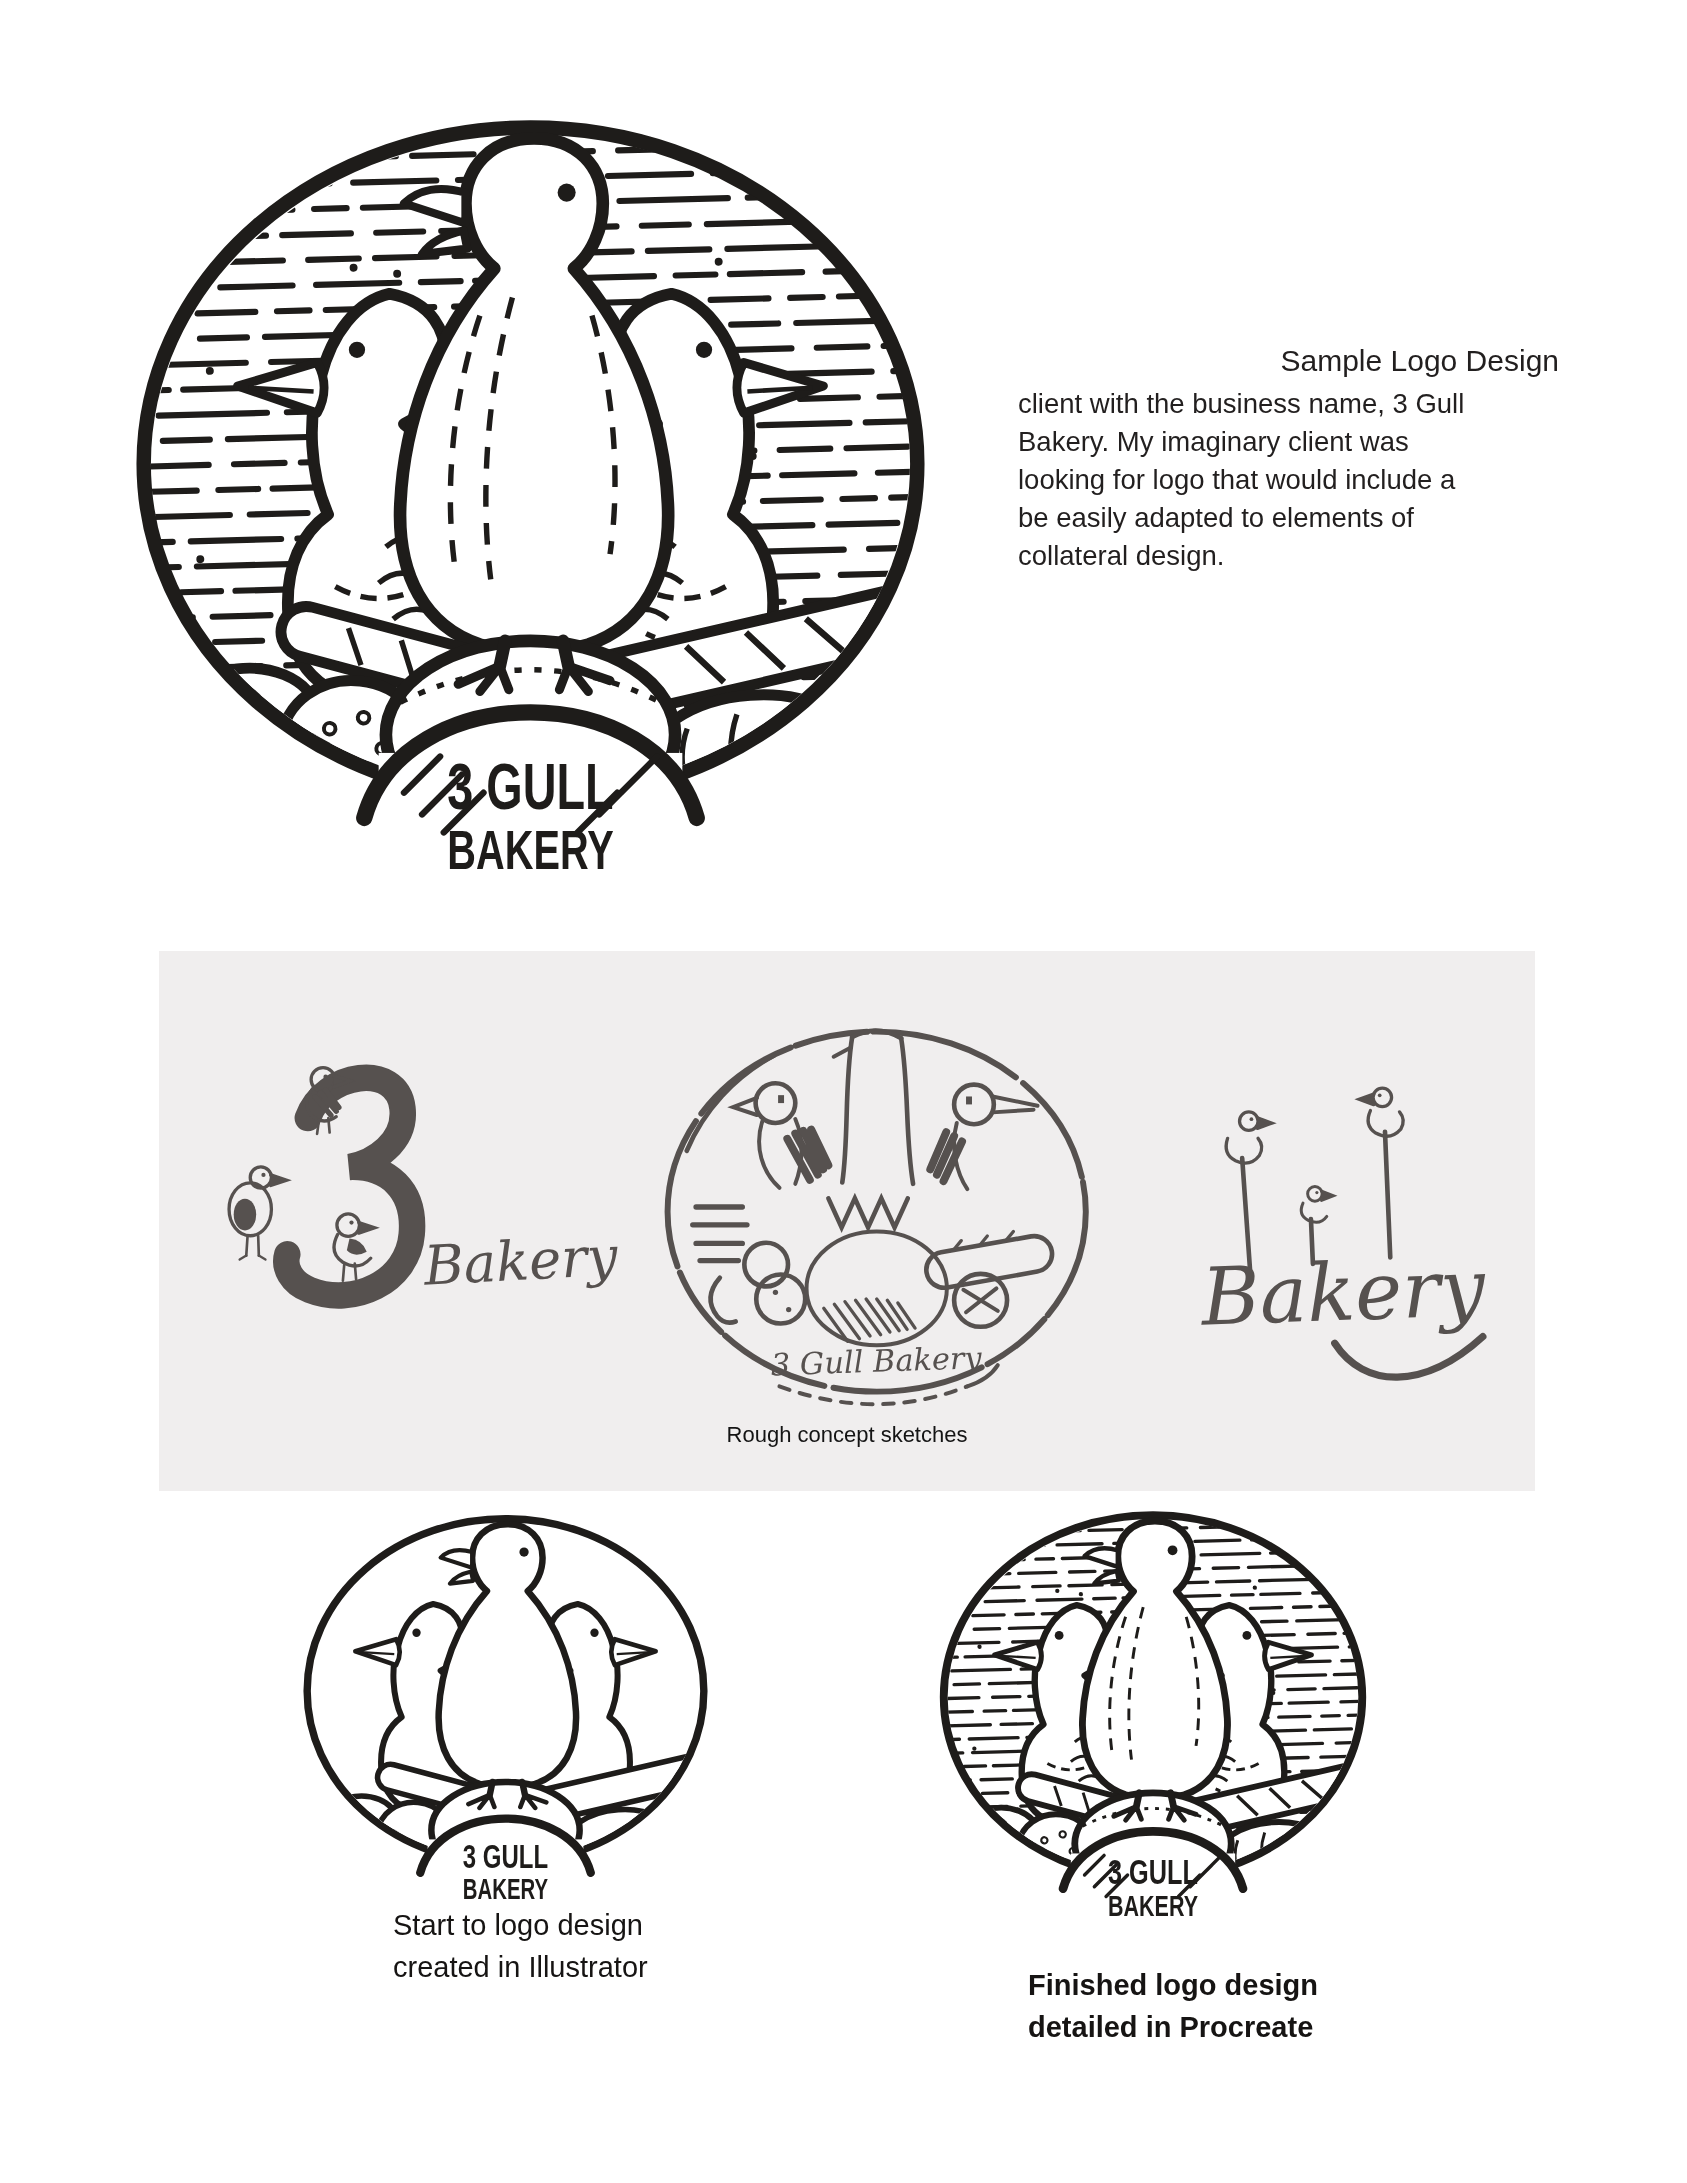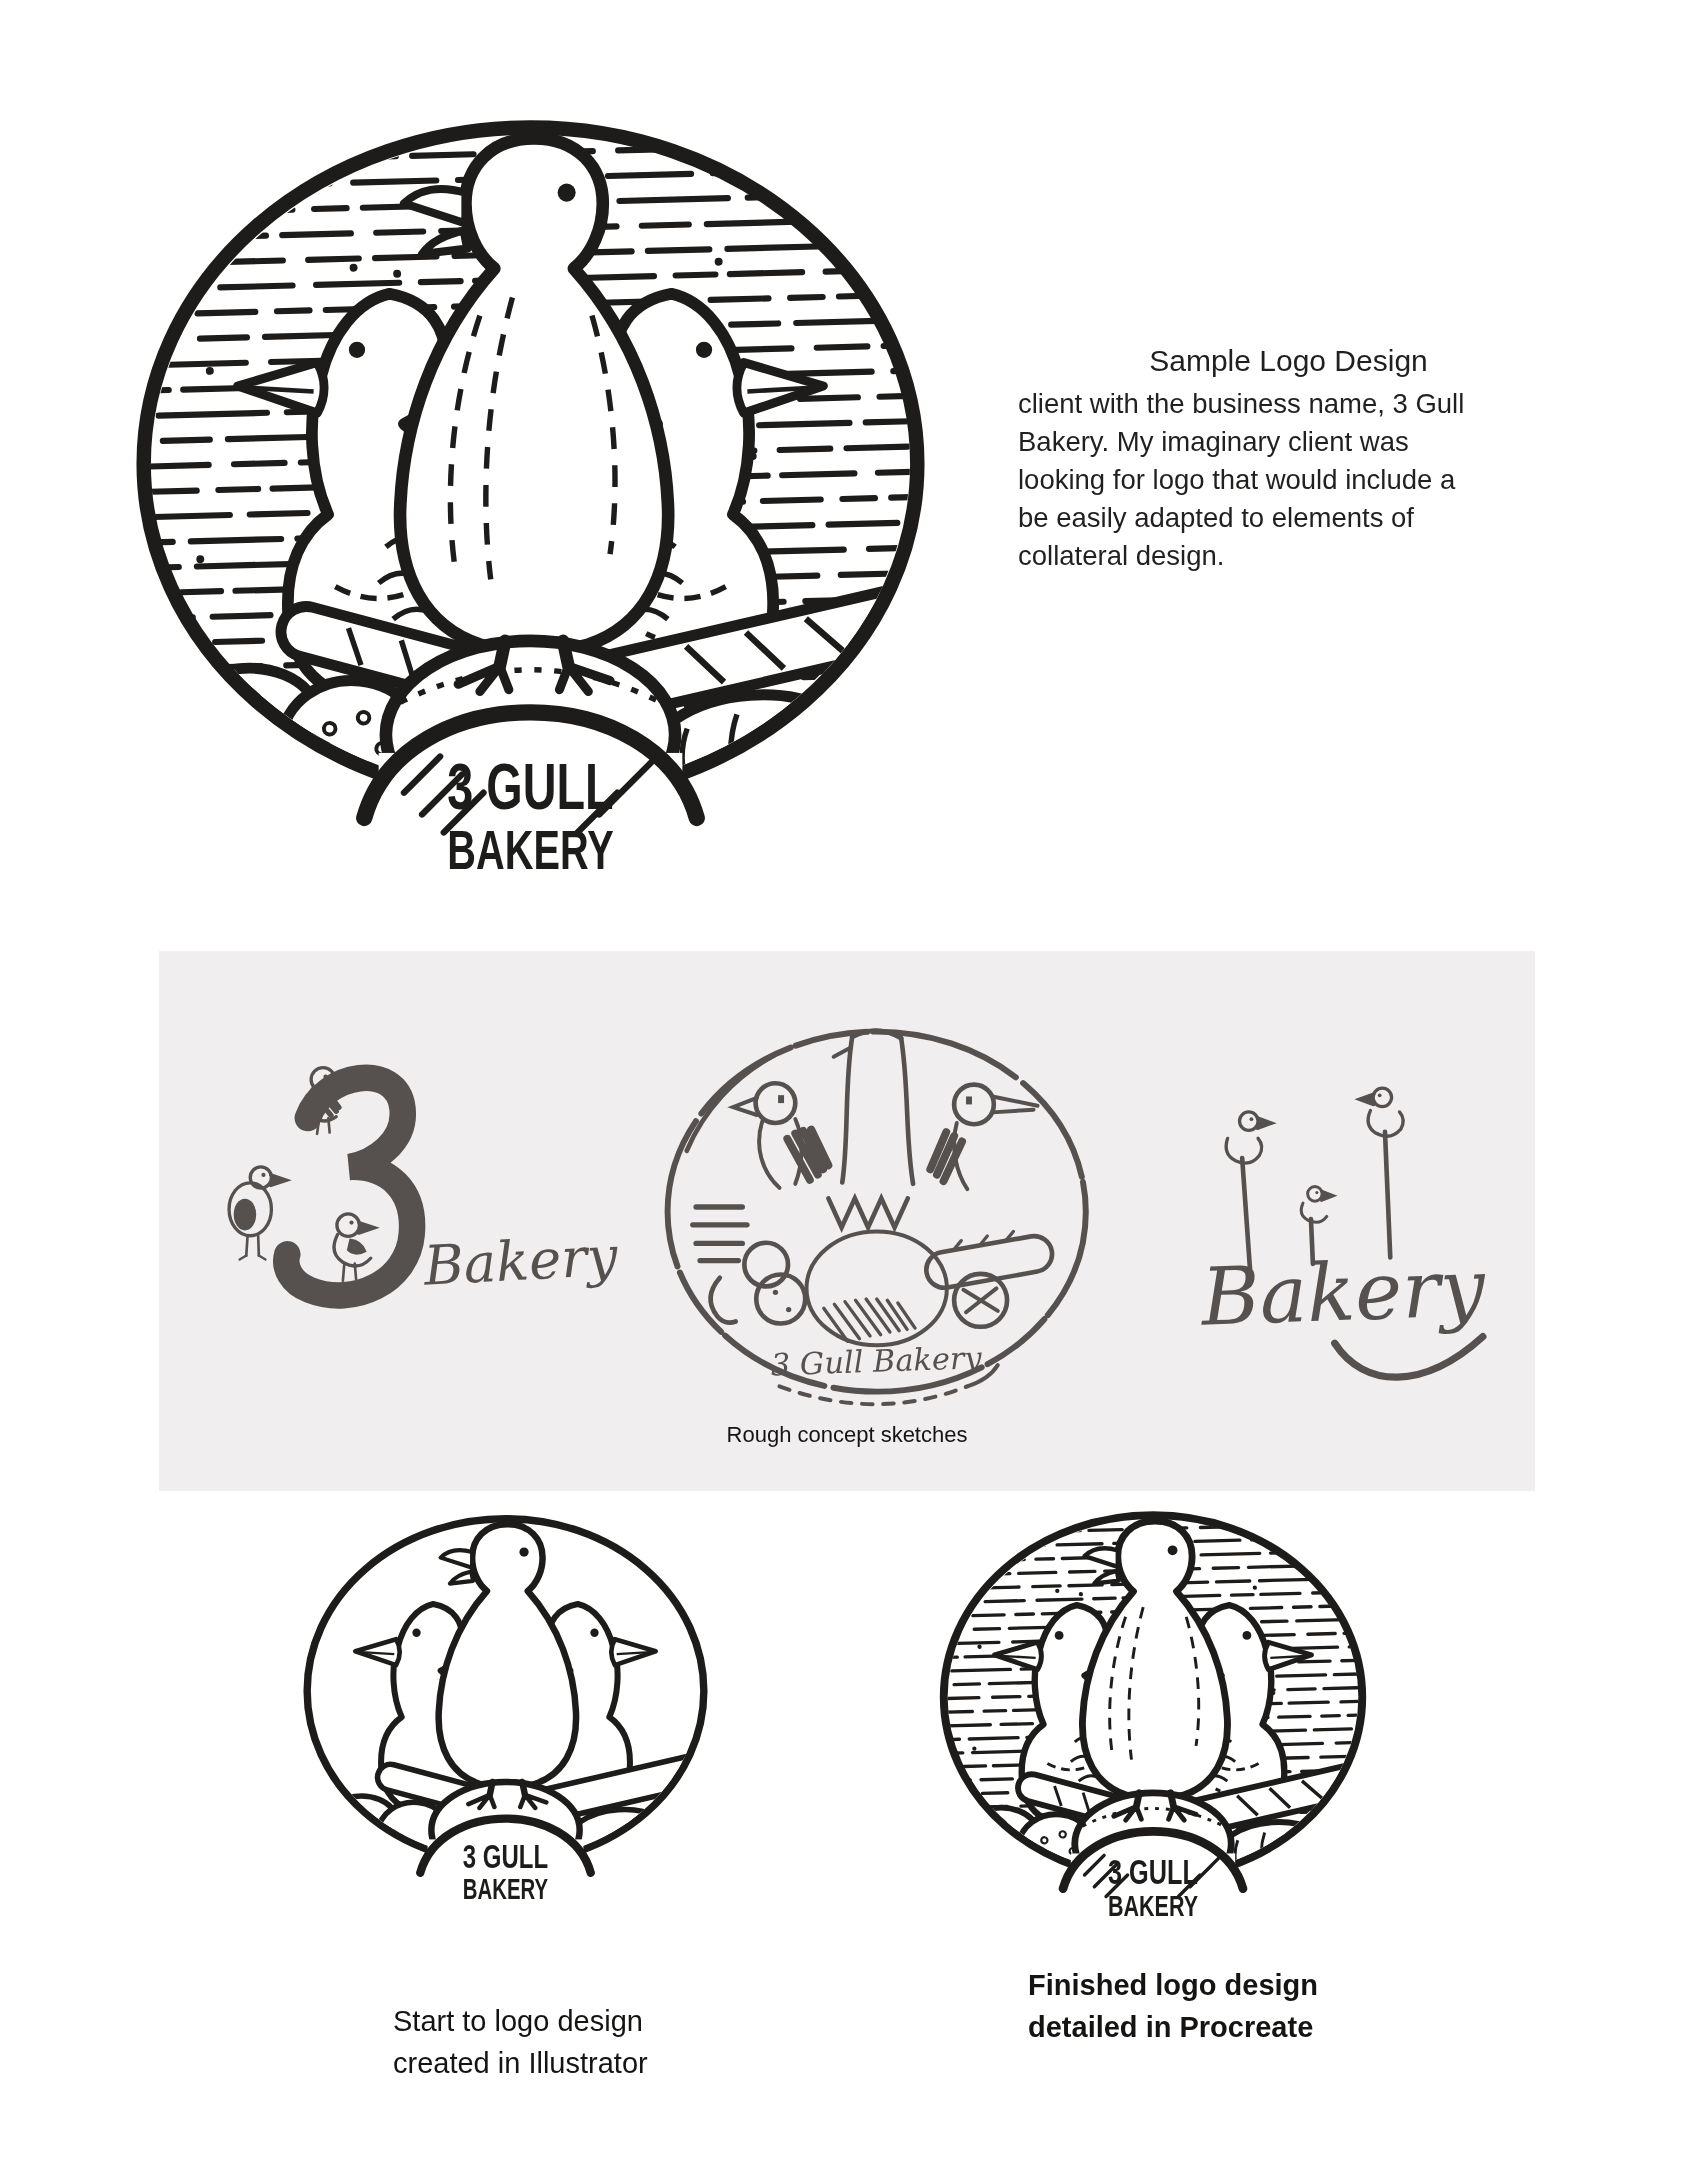--- a/index.html
+++ b/index.html
@@ -3,21 +3,21 @@
 <meta charset="utf-8">
 <style>
   html,body{margin:0;padding:0;}
   body{width:1687px;height:2183px;position:relative;background:#ffffff;
        font-family:"Liberation Sans",sans-serif;}
   .abs{position:absolute;}
   #page{width:1687px;height:2183px;position:absolute;top:0;left:0;background:#ffffff;overflow:hidden;}
 
   
   #desc{left:1018px;top:344px;width:541px;color:#221f1f;}
-  #desc .title{text-align:center;font-size:30px;line-height:34px;margin-bottom:6.6px;}
+  #desc .title{text-align:right;font-size:30px;line-height:34px;margin-bottom:6.6px;}
   #desc .bline{font-size:27.5px;line-height:38px;white-space:nowrap;}
   #desc .bline:first-of-type{padding-left:29px;}
 
   
   #band{left:159px;top:951px;width:1376px;height:540px;background:#f0eeee;}
   #band-caption{left:159px;top:1422px;width:1376px;text-align:center;
                 font-size:22px;color:#141414;}
   .sk{position:absolute;}
 
   
@@ -446,21 +446,21 @@
           <path d="M209,302 L186,312 M209,302 L214,315 M209,302 L198,316 M247,302 L270,310 M247,302 L242,315 M247,302 L258,316" fill="none" stroke-width="5"></path>
         </g>
         <rect x="142" y="350" width="168" height="74" fill="#fff"></rect>
         <path d="M134,386 C156,308 296,308 318,386" fill="none" stroke="#1e1c1a" stroke-width="9" stroke-linecap="round"></path>
         <path d="M156,372 L176,352 M166,384 L188,362 M178,394 L200,372 M296,352 L276,372 M286,362 L264,384 M274,372 L252,394" stroke="#1e1c1a" stroke-width="3.5" stroke-linecap="round"></path>
         <text x="180" y="381" font-size="36" font-weight="bold" font-family="Liberation Sans,sans-serif" fill="#1e1c1a" textLength="92" lengthAdjust="spacingAndGlyphs">3 GULL</text>
         <text x="180" y="414" font-size="31" font-weight="bold" font-family="Liberation Sans,sans-serif" fill="#1e1c1a" textLength="92" lengthAdjust="spacingAndGlyphs">BAKERY</text>
       </svg>
     </div>
 
-  <div class="cap" style="left:393px;top:2000px;">
+  <div class="cap" style="left:393px;top:1904px;">
     <div>Start to logo design</div>
     <div>created in Illustrator</div>
   </div>
   <div class="cap" style="left:1028px;top:1964px;font-weight:bold;">
     <div>Finished logo design</div>
     <div>detailed in Procreate</div>
   </div>
 </div>
 
 

